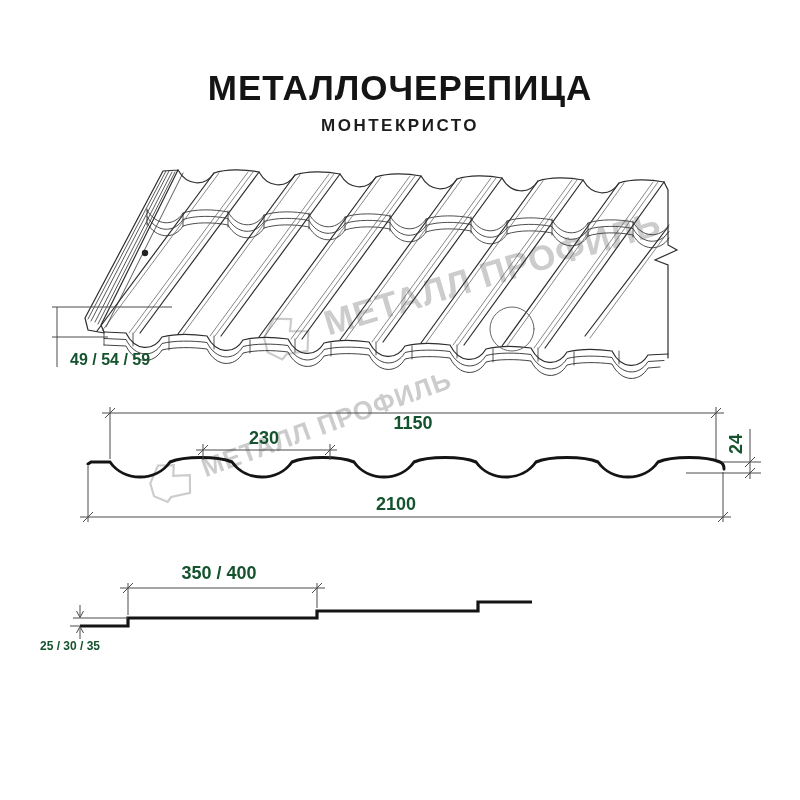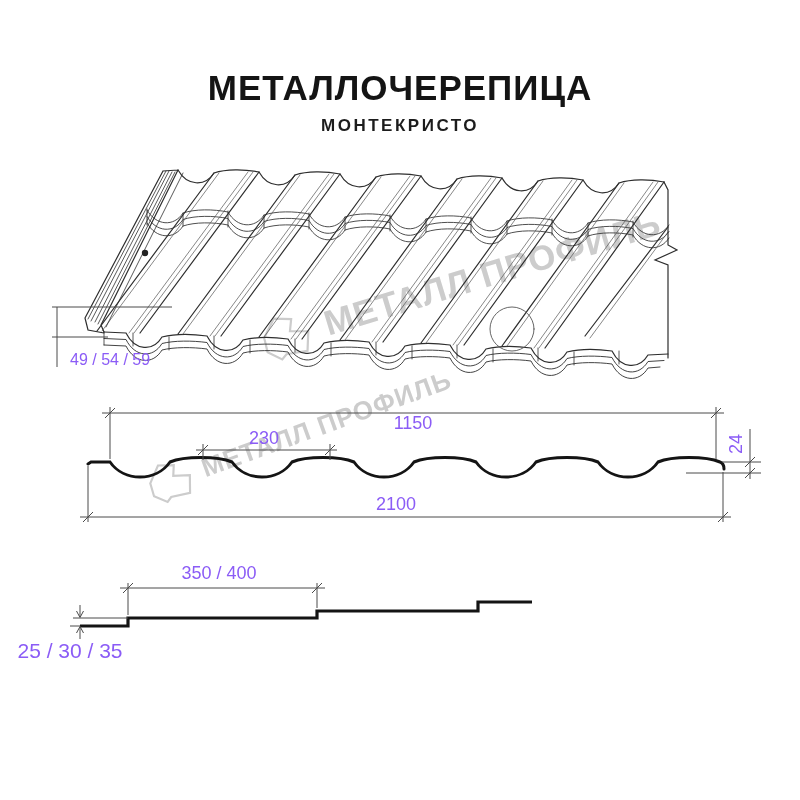--- a/index.html
+++ b/index.html
@@ -5,28 +5,28 @@
   html,body{margin:0;padding:0;background:#fff;}
   #stage{position:relative;width:800px;height:800px;background:#ffffff;overflow:hidden;
          font-family:"Liberation Sans", sans-serif;}
   .abs{position:absolute;}
   
   .title{left:400px;top:68px;transform:translateX(-50%);font-size:35px;font-weight:700;
          letter-spacing:1px;color:#141414;white-space:nowrap;}
   .subtitle{left:400px;top:116px;transform:translateX(-50%);font-size:17px;font-weight:700;
          letter-spacing:2.5px;color:#1c1c1c;white-space:nowrap;}
   
-  .dim{color:#8b5cf6;font-size:18px;font-weight:400;white-space:nowrap;}
+  .dim{color:#14532d;font-size:18px;font-weight:700;white-space:nowrap;}
   .dim-4954   {left:70px;  top:351px;font-size:16px;}
   .dim-1150   {left:413px; top:413px;transform:translateX(-50%);}
   .dim-230    {left:264px; top:428px;transform:translateX(-50%);}
   .dim-24     {left:736px; top:444px;transform:translate(-50%,-50%) rotate(-90deg);}
   .dim-1200   {left:396px; top:494px;transform:translateX(-50%);}
   .dim-350400 {left:219px; top:563px;transform:translateX(-50%);text-align:right;}
-  .dim-253035 {left:70px;  top:639px;transform:translateX(-50%);font-size:21px;}
+  .dim-253035 {left:70px;  top:639px;transform:translateX(-50%);font-size:12px;}
   
   .wm{display:flex;align-items:center;gap:9px;color:#cccccc;font-weight:700;
       transform-origin:left center;white-space:nowrap;}
   .wm1{left:257px;top:322px;height:46px;transform:rotate(-17deg);font-size:35px;letter-spacing:1px;}
   .wm2{left:147px;top:467px;height:44px;transform:rotate(-20deg);font-size:26px;letter-spacing:1px;}
   .wm svg{flex:0 0 auto;}
   svg.draw{left:0;top:0;}
 </style>
 </head>
 <body>

